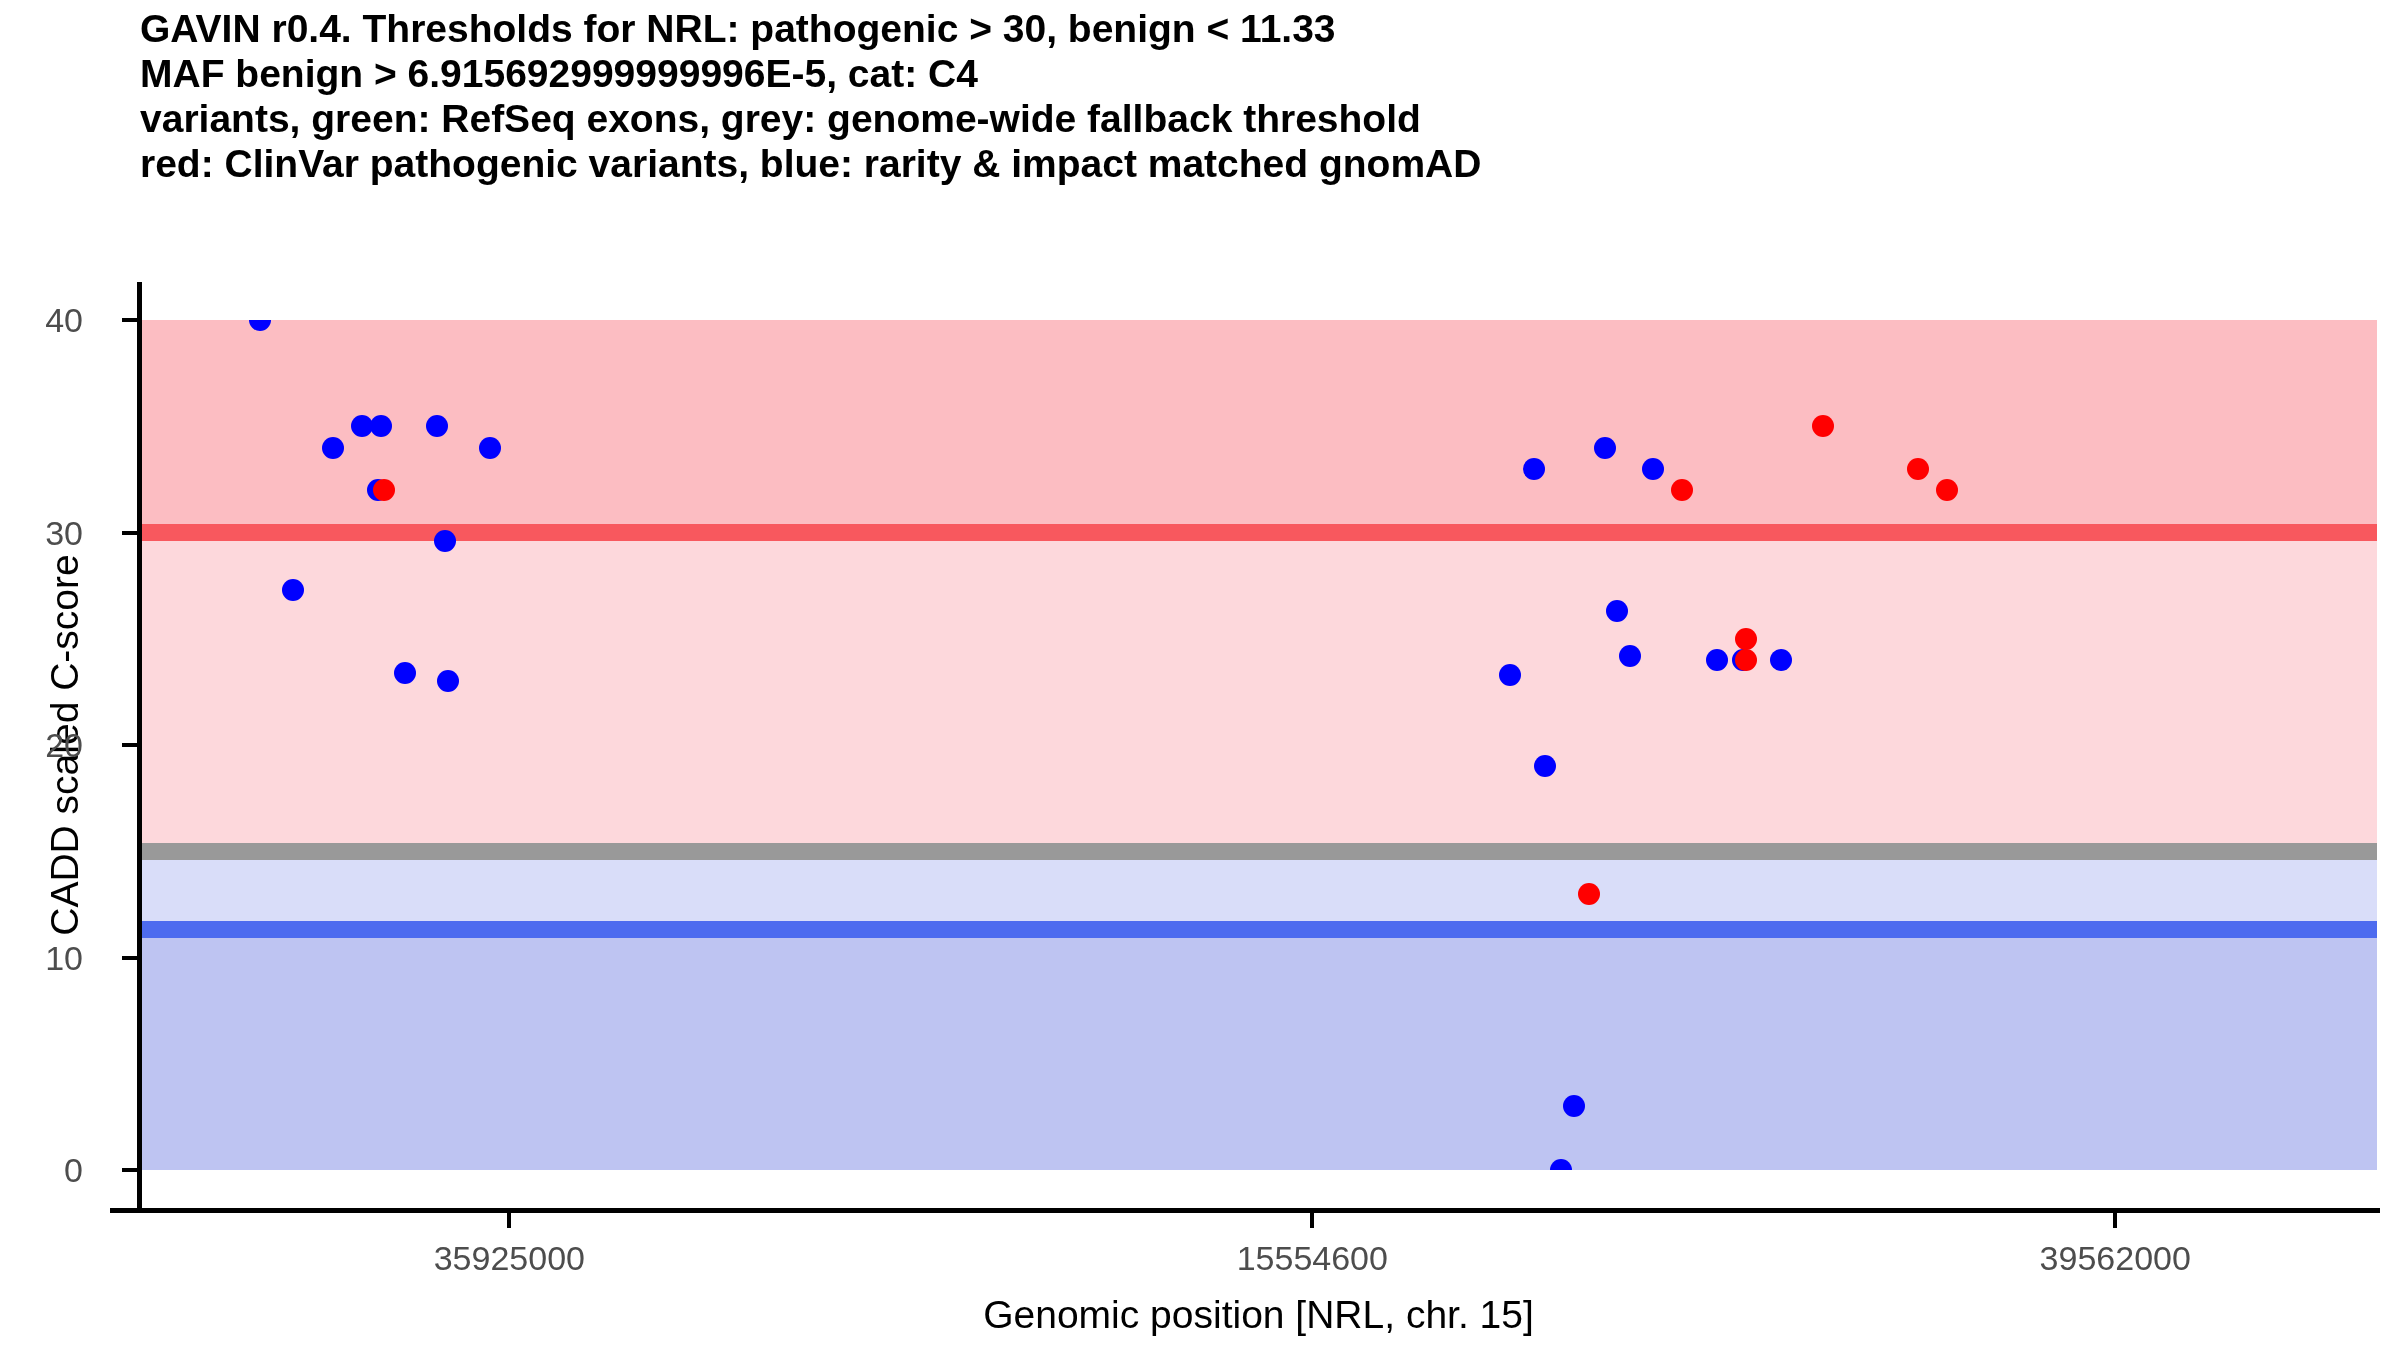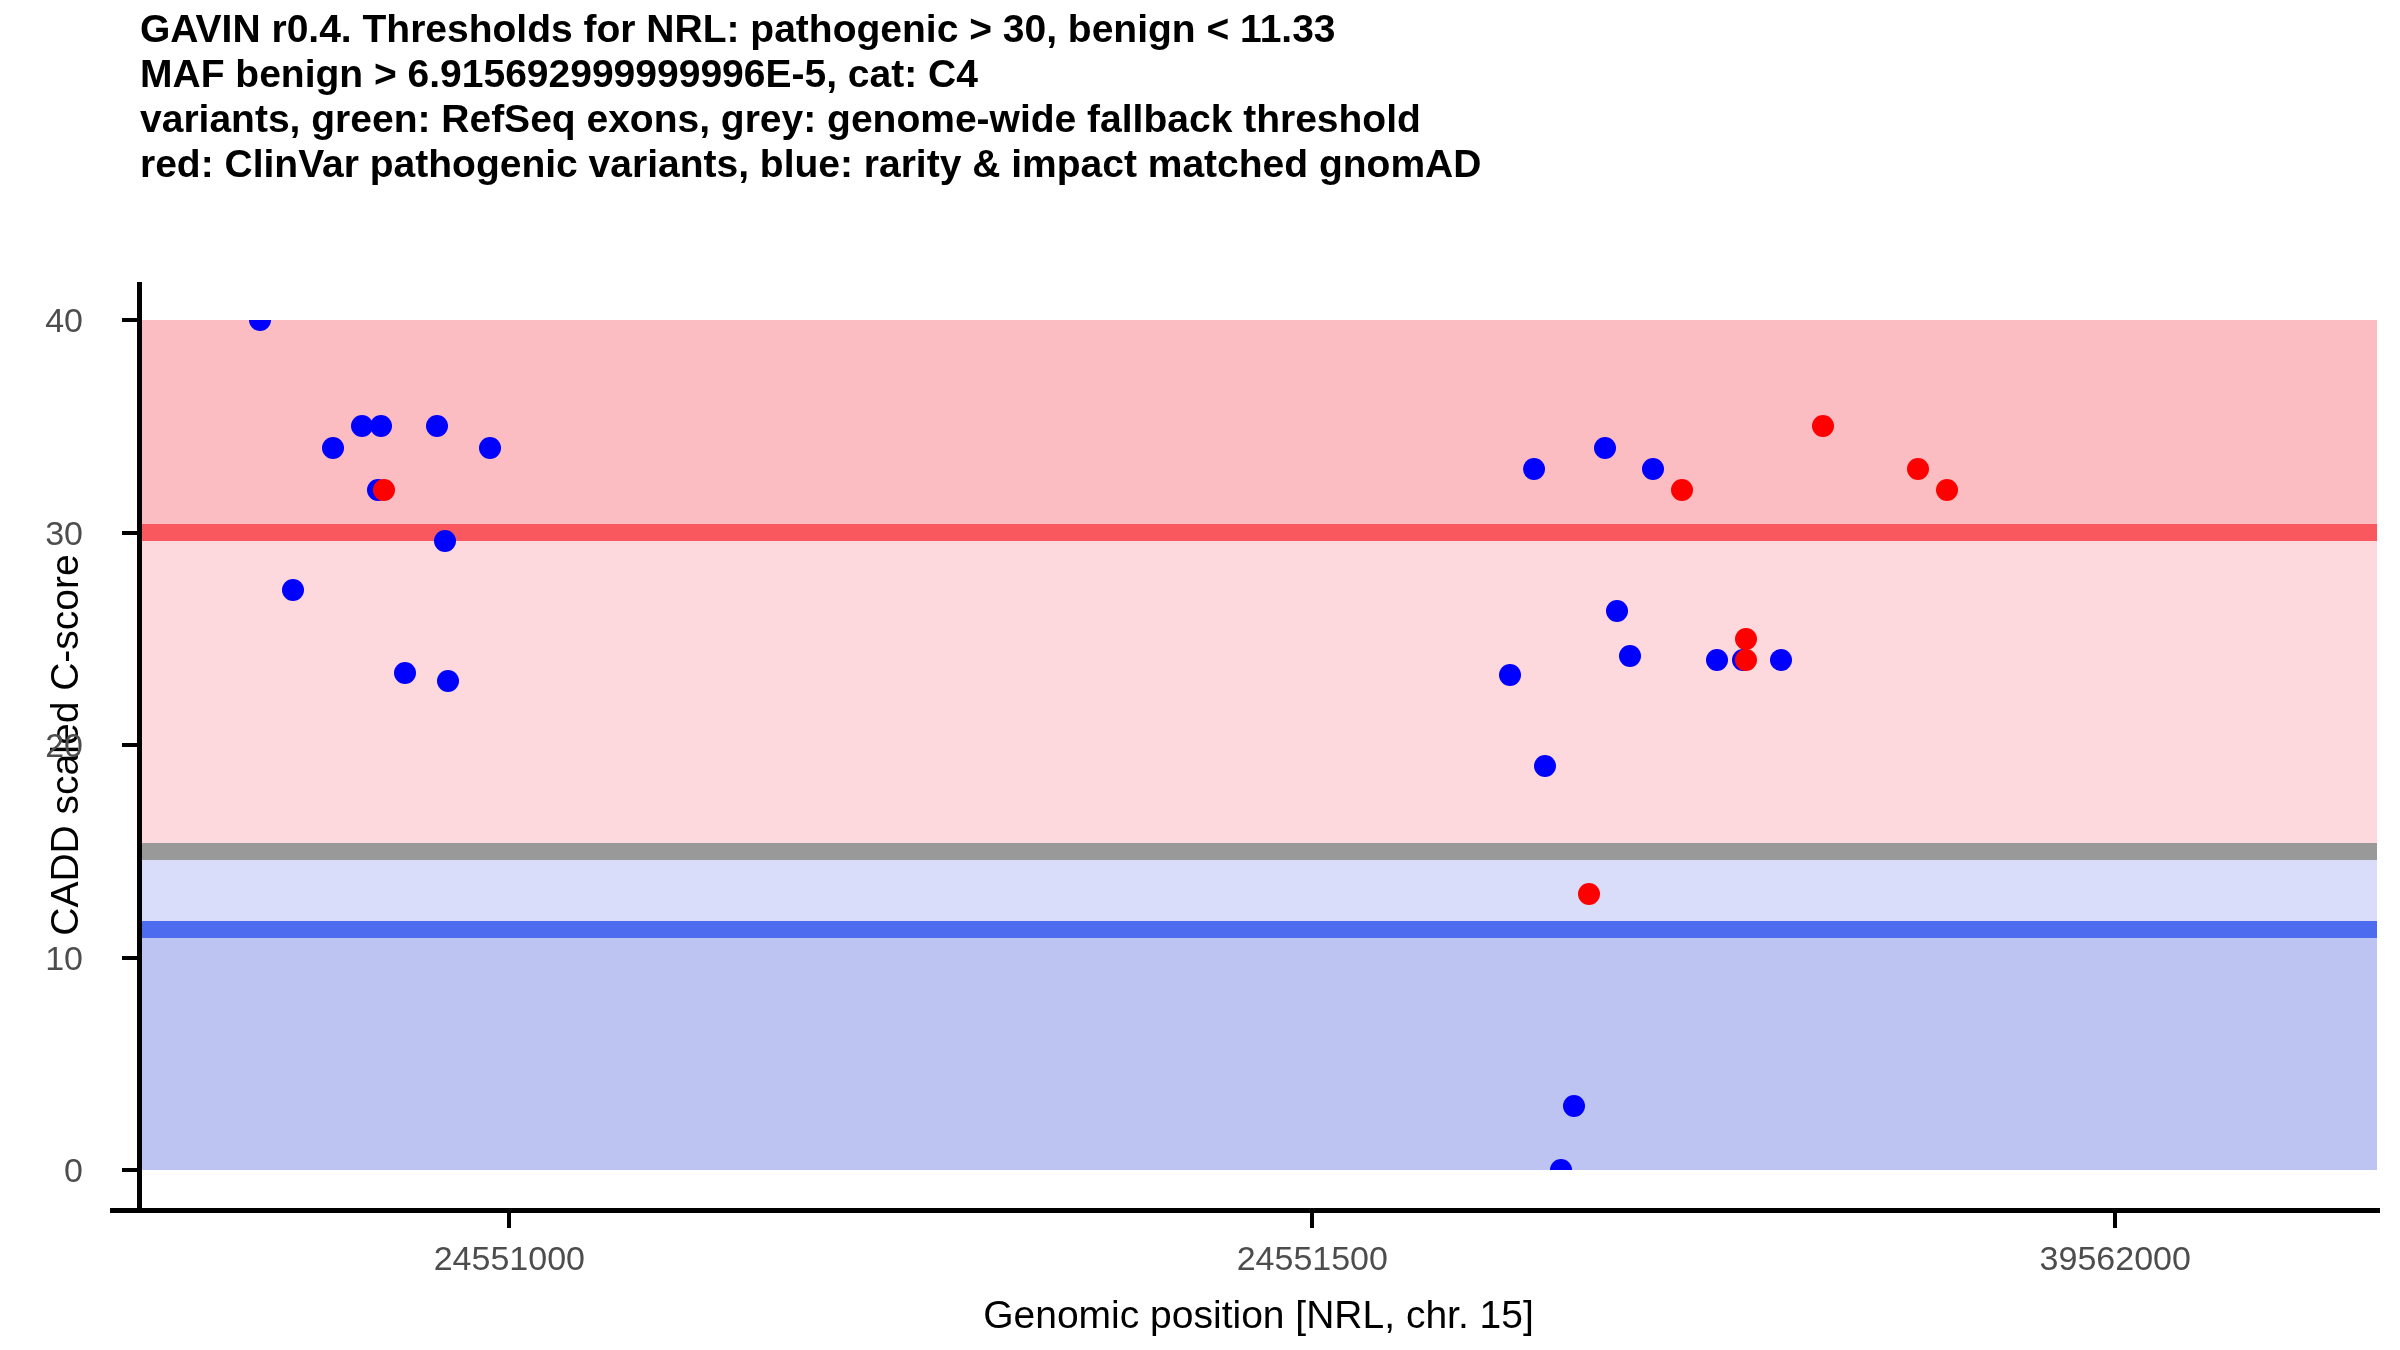--- a/index.html
+++ b/index.html
@@ -234,18 +234,18 @@
     <div class="y-tick-label" style="top: 1153px;">0</div>
     <div class="y-tick" style="top: 955.5px;"></div>
     <div class="y-tick-label" style="top: 940.5px;">10</div>
     <div class="y-tick" style="top: 743px;"></div>
     <div class="y-tick-label" style="top: 728px;">20</div>
     <div class="y-tick" style="top: 530.5px;"></div>
     <div class="y-tick-label" style="top: 515.5px;">30</div>
     <div class="y-tick" style="top: 318px;"></div>
     <div class="y-tick-label" style="top: 303px;">40</div>
     <div class="x-tick" style="left: 507.354px;"></div>
-    <div class="x-tick-label" style="left: 509.354px;">24551000</div>
+    <div class="x-tick-label" style="left: 509.354px;">35925000</div>
     <div class="x-tick" style="left: 1310.3px;"></div>
-    <div class="x-tick-label" style="left: 1312.3px;">24551500</div>
+    <div class="x-tick-label" style="left: 1312.3px;">15554600</div>
     <div class="x-tick" style="left: 2113.24px;"></div>
     <div class="x-tick-label" style="left: 2115.24px;">39562000</div>
   </div>
 
 </body></html>

